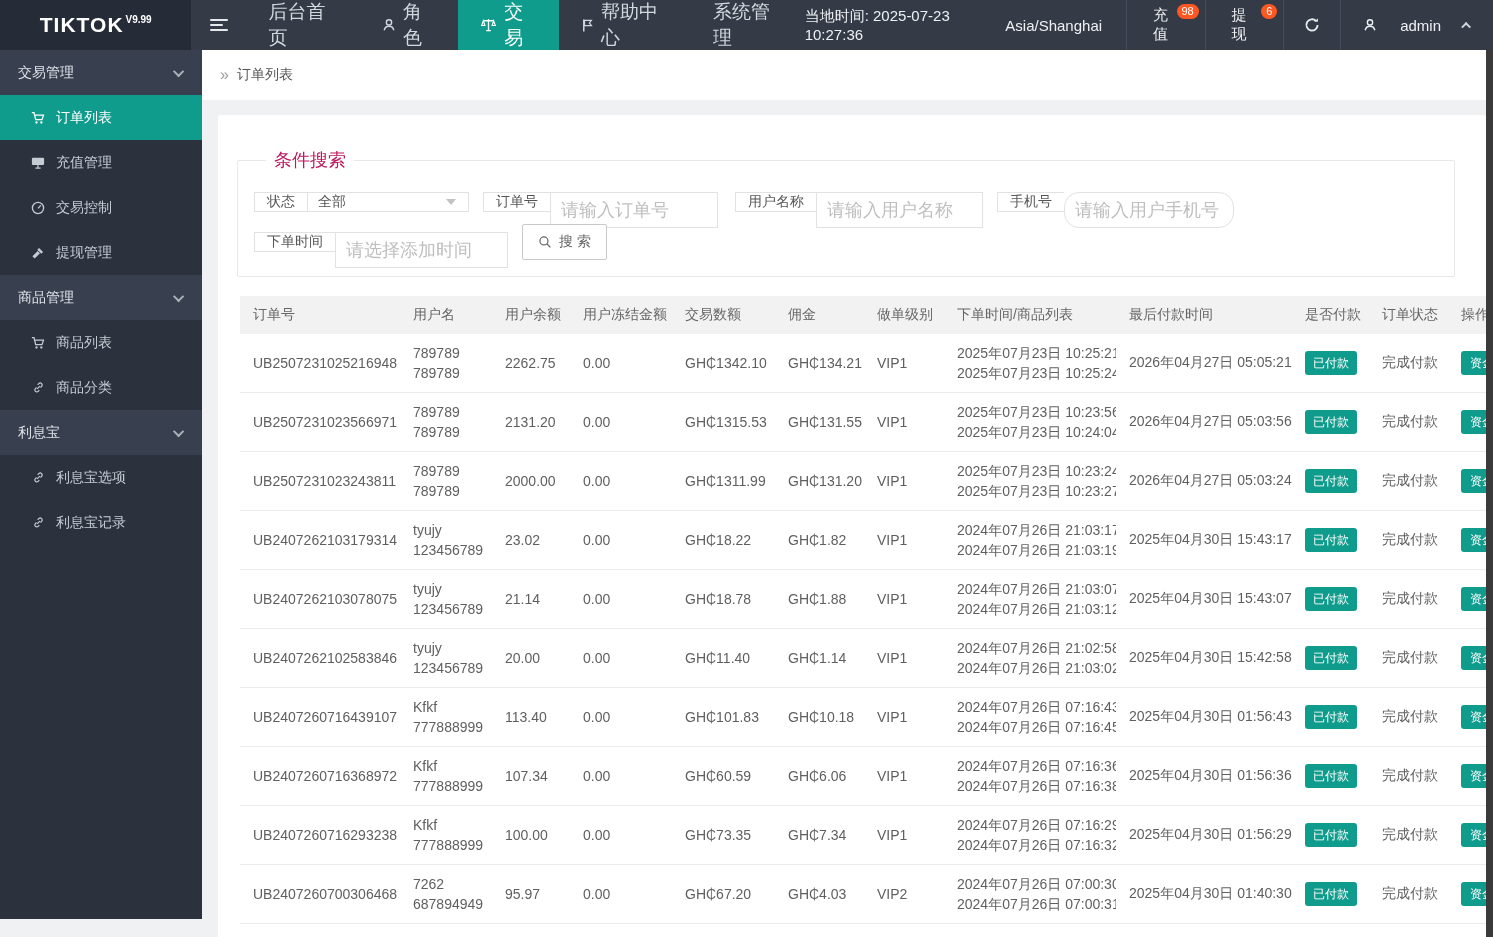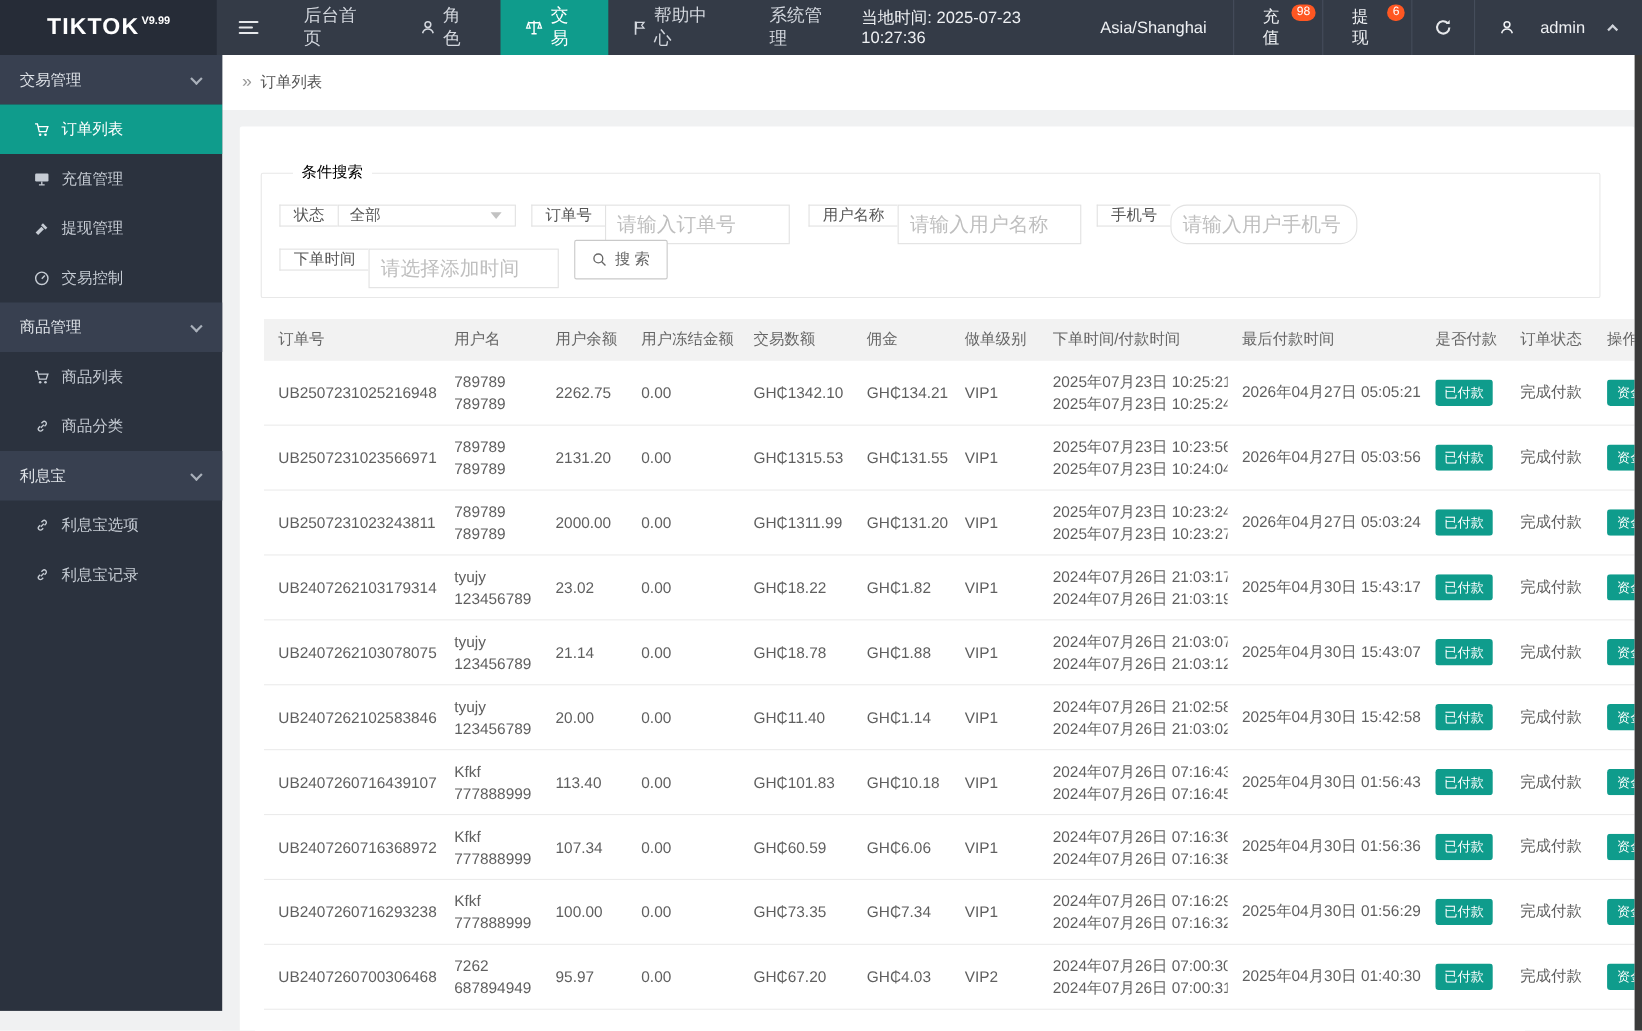--- a/index.html
+++ b/index.html
@@ -8,21 +8,21 @@
 
   
   .topbar { position:absolute; left:0; top:0; width:1493px; height:50px; background:#343b47; display:flex; align-items:stretch; z-index:5; }
   .logo { width:202px; background:#262c37; color:#fff; display:flex; align-items:center; justify-content:center; font-weight:bold; font-size:21px; letter-spacing:1px; }
   .logo sup { font-size:10px; font-weight:bold; margin-left:2px; transform:translateY(-6px); letter-spacing:0; }
   .hamburger { width:58px; display:flex; align-items:center; justify-content:center; cursor:pointer; }
   .hamburger .bars { width:18px; }
   .hamburger .bars i { display:block; height:2px; background:#e7e9ec; margin:3px 0; border-radius:1px; }
   .hamburger .bars i:nth-child(2){ width:13px; }
   .topnav { display:flex; }
-  .nav-item { display:flex; align-items:center; gap:7px; padding:0 22px; color:#d3d7de; cursor:pointer; font-size:16px; }
+  .nav-item { display:flex; align-items:center; gap:7px; padding:0 22px; color:#d3d7de; cursor:pointer; font-size:19px; }
   .nav-item.active { background:#0f9c8c; color:#fff; }
   .nav-item svg { display:block; }
   .top-right { margin-left:auto; display:flex; align-items:stretch; color:#eef0f3; font-size:15px; }
   .tr-time { display:flex; align-items:center; padding-right:22px; }
   .tr-tz { display:flex; align-items:center; padding-right:24px; }
   .tsep { width:1px; background:#454d5b; }
   .tb-btn { position:relative; display:flex; align-items:center; padding:0 26px; cursor:pointer; }
   .num-badge { position:absolute; top:4px; right:6px; background:#ff5722; color:#fff; font-size:11px; line-height:15px; padding:0 5px; border-radius:8px; min-width:16px; text-align:center; }
   .tb-icon { display:flex; align-items:center; padding:0 20px; cursor:pointer; color:#e7e9ec; }
   .tb-admin { display:flex; align-items:center; gap:23px; padding:0 22px; cursor:pointer; }
@@ -38,21 +38,21 @@
 
   
   .crumbbar { position:absolute; left:202px; top:50px; right:0; height:50px; background:#ffffff; display:flex; align-items:center; padding-left:18px; color:#555; z-index:3; }
   .crumb-icon { color:#9a9a9a; font-size:16px; margin-right:8px; }
 
   
   .main { position:absolute; left:202px; top:100px; right:0; bottom:0; background:#f0f1f2; overflow:hidden; }
   .card { margin:15px 7px 0 16px; background:#fff; border-radius:2px; overflow:hidden; min-height:830px; }
 
   fieldset.search { border:1px solid #e8e8e8; border-radius:2px; margin:33px 31px 0 19px; padding:14px 0 16px 16px; }
-  fieldset.search legend { margin-left:12px; padding:0 8px; color:#000000; font-size:14px; }
+  fieldset.search legend { margin-left:12px; padding:0 8px; color:#be185d; font-size:18px; }
   .srow { display:flex; align-items:center; margin-top:6px; }
   .srow + .srow { margin-top:12px; }
   .sgroup { display:inline-flex; align-items:stretch; height:20px; margin-right:14px; }
   .slabel { display:flex; align-items:center; padding:0 12px; border:1px solid #e2e2e2; background:#fff; color:#565656; white-space:nowrap; border-right:none; }
   .sinput { height:36px; border:1px solid #e2e2e2; padding:4px 10px; font-size:18px; color:#555; outline:none; font-family:inherit; }
   .sinput::placeholder { color:#bfbfbf; }
   .sselect { position:relative; display:flex; align-items:center; width:162px; border:1px solid #e2e2e2; padding:0 10px; color:#555; cursor:pointer; }
   .sselect .dcaret { position:absolute; right:12px; width:0; height:0; border-left:5px solid transparent; border-right:5px solid transparent; border-top:6px solid #c2c2c2; }
   .search-btn { display:inline-flex; align-items:center; gap:7px; height:36px; padding:0 15px; background:#fff; border:1px solid #c9c9c9; border-radius:2px; color:#666; font-size:14px; cursor:pointer; font-family:inherit; }
   .search-btn svg { color:#666; }
@@ -179,34 +179,34 @@
         <svg viewBox="0 0 16 15" width="14" height="13">
           <rect x="1" y="2" width="14" height="8.5" rx="1.3" fill="currentColor"></rect>
           <path d="M5 14h6M8 10.5V14" stroke="currentColor" stroke-width="1.4"></path>
         </svg>
       </span>
     <span class="silabel">充值管理</span>
   </div>
     <div class="sitem">
     <span class="sicon">
         <svg viewBox="0 0 16 16" width="14" height="14">
+          <circle cx="8" cy="8" r="6.4" fill="none" stroke="currentColor" stroke-width="1.5"></circle>
+          <path d="M8 8.4L11.2 5" stroke="currentColor" stroke-width="1.5"></path>
+        </svg>
+      </span>
+    <span class="silabel">交易控制</span>
+  </div>
+    <div class="sitem">
+    <span class="sicon">
+        <svg viewBox="0 0 16 16" width="14" height="14">
           <path d="M9.2 2.2l4.6 4.6-2 2-4.6-4.6z" fill="currentColor"></path>
           <path d="M7.6 5.8L1.6 11.8l2.6 2.6 6-6z" fill="currentColor"></path>
         </svg>
       </span>
     <span class="silabel">提现管理</span>
-  </div>
-    <div class="sitem">
-    <span class="sicon">
-        <svg viewBox="0 0 16 16" width="14" height="14">
-          <circle cx="8" cy="8" r="6.4" fill="none" stroke="currentColor" stroke-width="1.5"></circle>
-          <path d="M8 8.4L11.2 5" stroke="currentColor" stroke-width="1.5"></path>
-        </svg>
-      </span>
-    <span class="silabel">交易控制</span>
   </div>
     <div class="sgroup-h">
     <span class="sg-label">商品管理</span>
     <span class="chev"></span>
   </div>
     <div class="sitem">
     <span class="sicon">
         <svg viewBox="0 0 18 16" width="15" height="14">
           <path d="M1 1.5h2.6l2 8.5h7.6l1.8-5.5H5" fill="none" stroke="currentColor" stroke-width="1.5"></path>
           <circle cx="6.6" cy="13.4" r="1.4" fill="currentColor"></circle>
@@ -298,21 +298,21 @@
 
     <div class="table">
       <div class="thead" id="thead">
           <div class="th">订单号</div>
           <div class="th">用户名</div>
           <div class="th">用户余额</div>
           <div class="th">用户冻结金额</div>
           <div class="th">交易数额</div>
           <div class="th">佣金</div>
           <div class="th">做单级别</div>
-          <div class="th">下单时间/付款时间</div>
+          <div class="th">下单时间/商品列表</div>
           <div class="th">最后付款时间</div>
           <div class="th">是否付款</div>
           <div class="th">订单状态</div>
           <div class="th">操作</div>
         </div>
       <div id="tbody">
           <div class="trow">
     <div class="td">UB2507231025216948</div>
     <div class="td">
       <div class="ln">789789</div>

